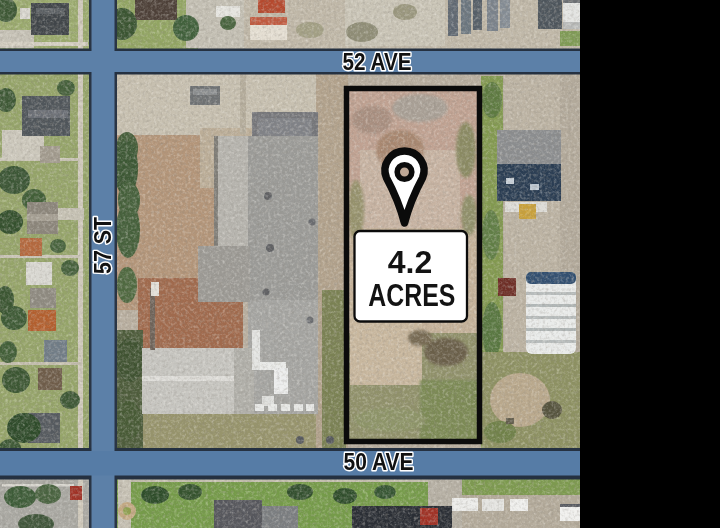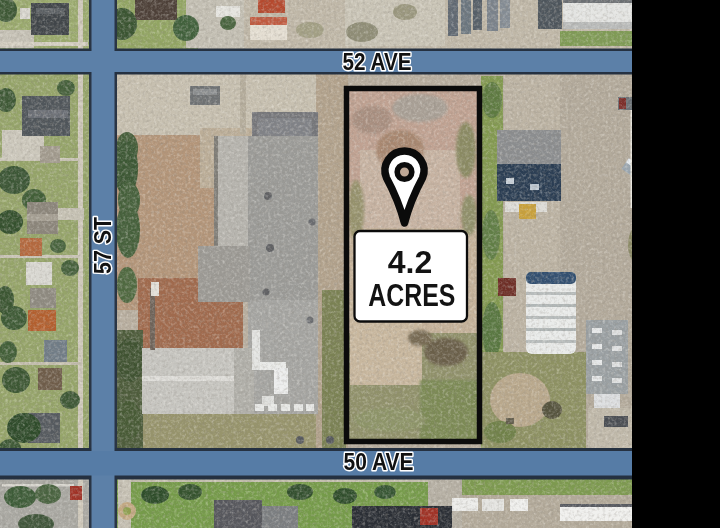--- a/index.html
+++ b/index.html
@@ -1,16 +1,16 @@
 <!DOCTYPE html>
 <html><head>
 <meta charset="utf-8">
 <style>
 html,body{margin:0;padding:0;background:#000;}
-#stage{width:632px;height:528px;overflow:hidden;position:relative;font-family:"Liberation Sans",sans-serif;}
+#stage{width:580px;height:528px;overflow:hidden;position:relative;font-family:"Liberation Sans",sans-serif;}
 </style>
 </head>
 <body>
 <div id="stage">
 <svg width="720" height="528" viewBox="0 0 720 528" xmlns="http://www.w3.org/2000/svg">
 <defs>
 <filter id="soft" x="-5%" y="-5%" width="110%" height="110%">
           <feGaussianBlur stdDeviation="0.7"></feGaussianBlur>
         </filter>
 <filter id="soft2" x="-10%" y="-10%" width="120%" height="120%">

